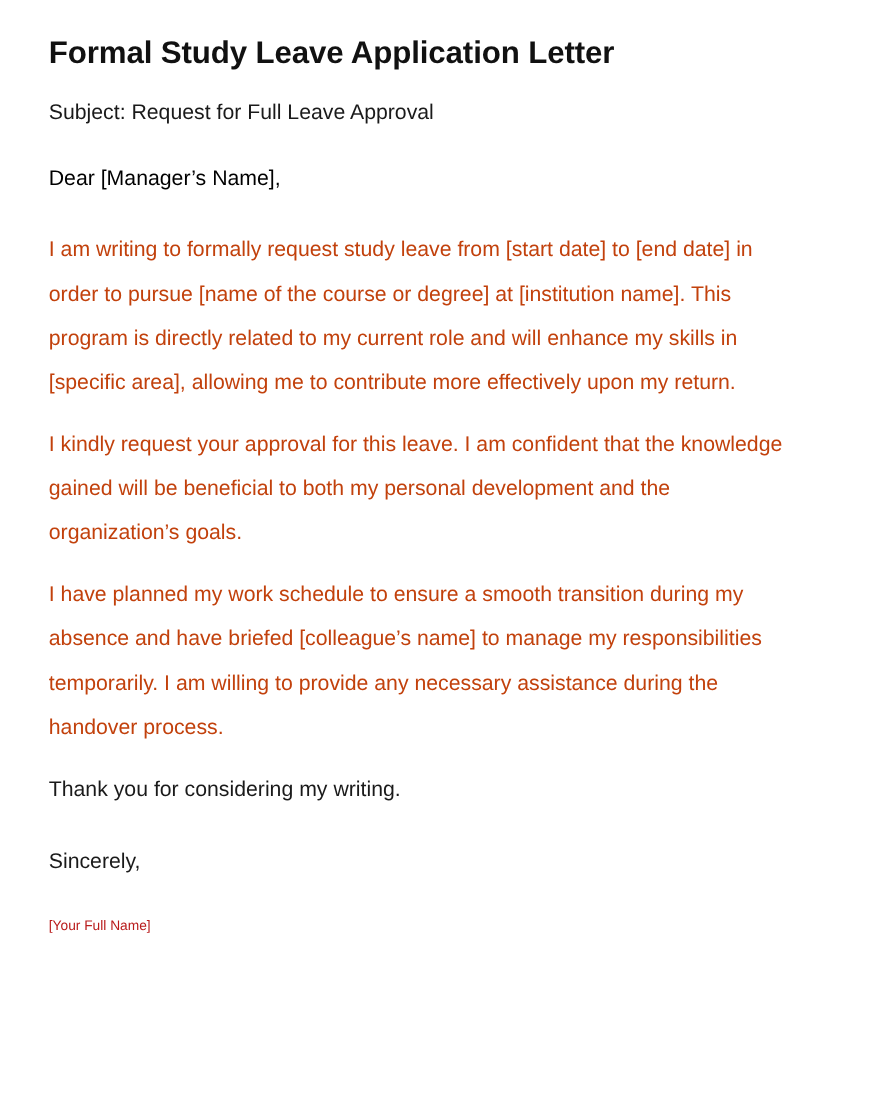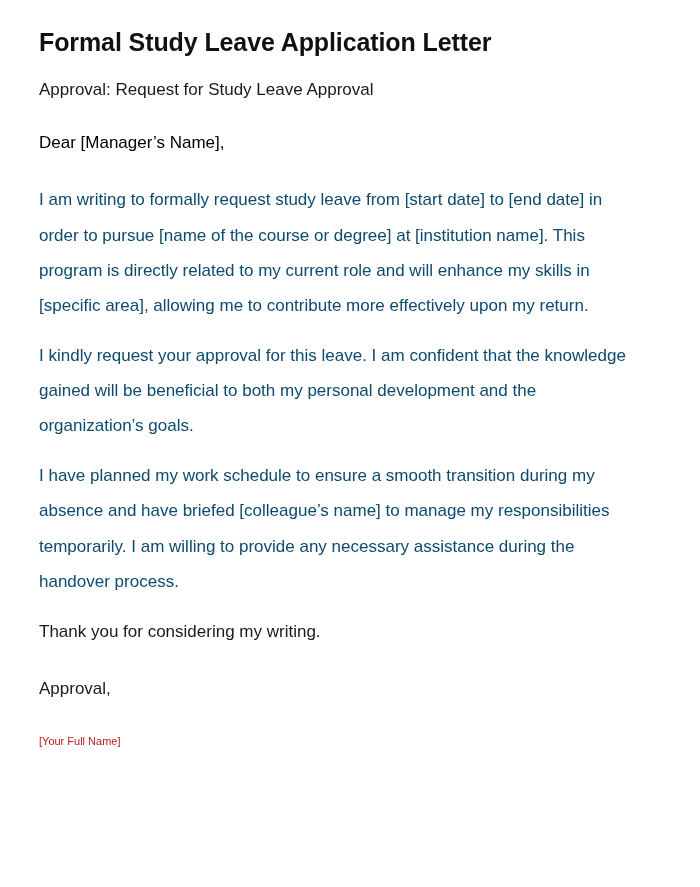--- a/index.html
+++ b/index.html
@@ -37,21 +37,21 @@
   }
   .letter-salutation {
     font-size: 17px;
     line-height: 1.45;
     color: #000000;
     margin: 0 0 27px 0;
   }
   .letter-paragraph {
     font-size: 17px;
     line-height: 2.08;
-    color: #0c4a6e;
+    color: #c2410c;
     margin: 0 0 14px 0;
     max-width: 601px;
   }
   .letter-thanks {
     font-size: 17px;
     line-height: 1.45;
     color: #1a1a1a;
     margin: 21px 0 0 0;
   }
   .letter-closing {
@@ -67,29 +67,29 @@
     margin: 32px 0 0 0;
   }
 </style>
 </head>
 <body>
 
 <div class="letter-page">
 
   <h1 class="letter-title">Formal Study Leave Application Letter</h1>
 
-  <p class="letter-subject">Approval: Request for Study Leave Approval</p>
+  <p class="letter-subject">Subject: Request for Full Leave Approval</p>
 
   <p class="letter-salutation">Dear [Manager’s Name],</p>
 
   <p class="letter-paragraph">I am writing to formally request study leave from [start date] to [end date] in order to pursue [name of the course or degree] at [institution name]. This program is directly related to my current role and will enhance my skills in [specific area], allowing me to contribute more effectively upon my return.</p>
 
   <p class="letter-paragraph">I kindly request your approval for this leave. I am confident that the knowledge gained will be beneficial to both my personal development and the organization’s goals.</p>
 
   <p class="letter-paragraph">I have planned my work schedule to ensure a smooth transition during my absence and have briefed [colleague’s name] to manage my responsibilities temporarily. I am willing to provide any necessary assistance during the handover process.</p>
 
   <p class="letter-thanks">Thank you for considering my writing.</p>
 
-  <p class="letter-closing">Approval,</p>
+  <p class="letter-closing">Sincerely,</p>
 
   <p class="letter-signature">[Your Full Name]</p>
 
 </div>
 
 </body></html>

